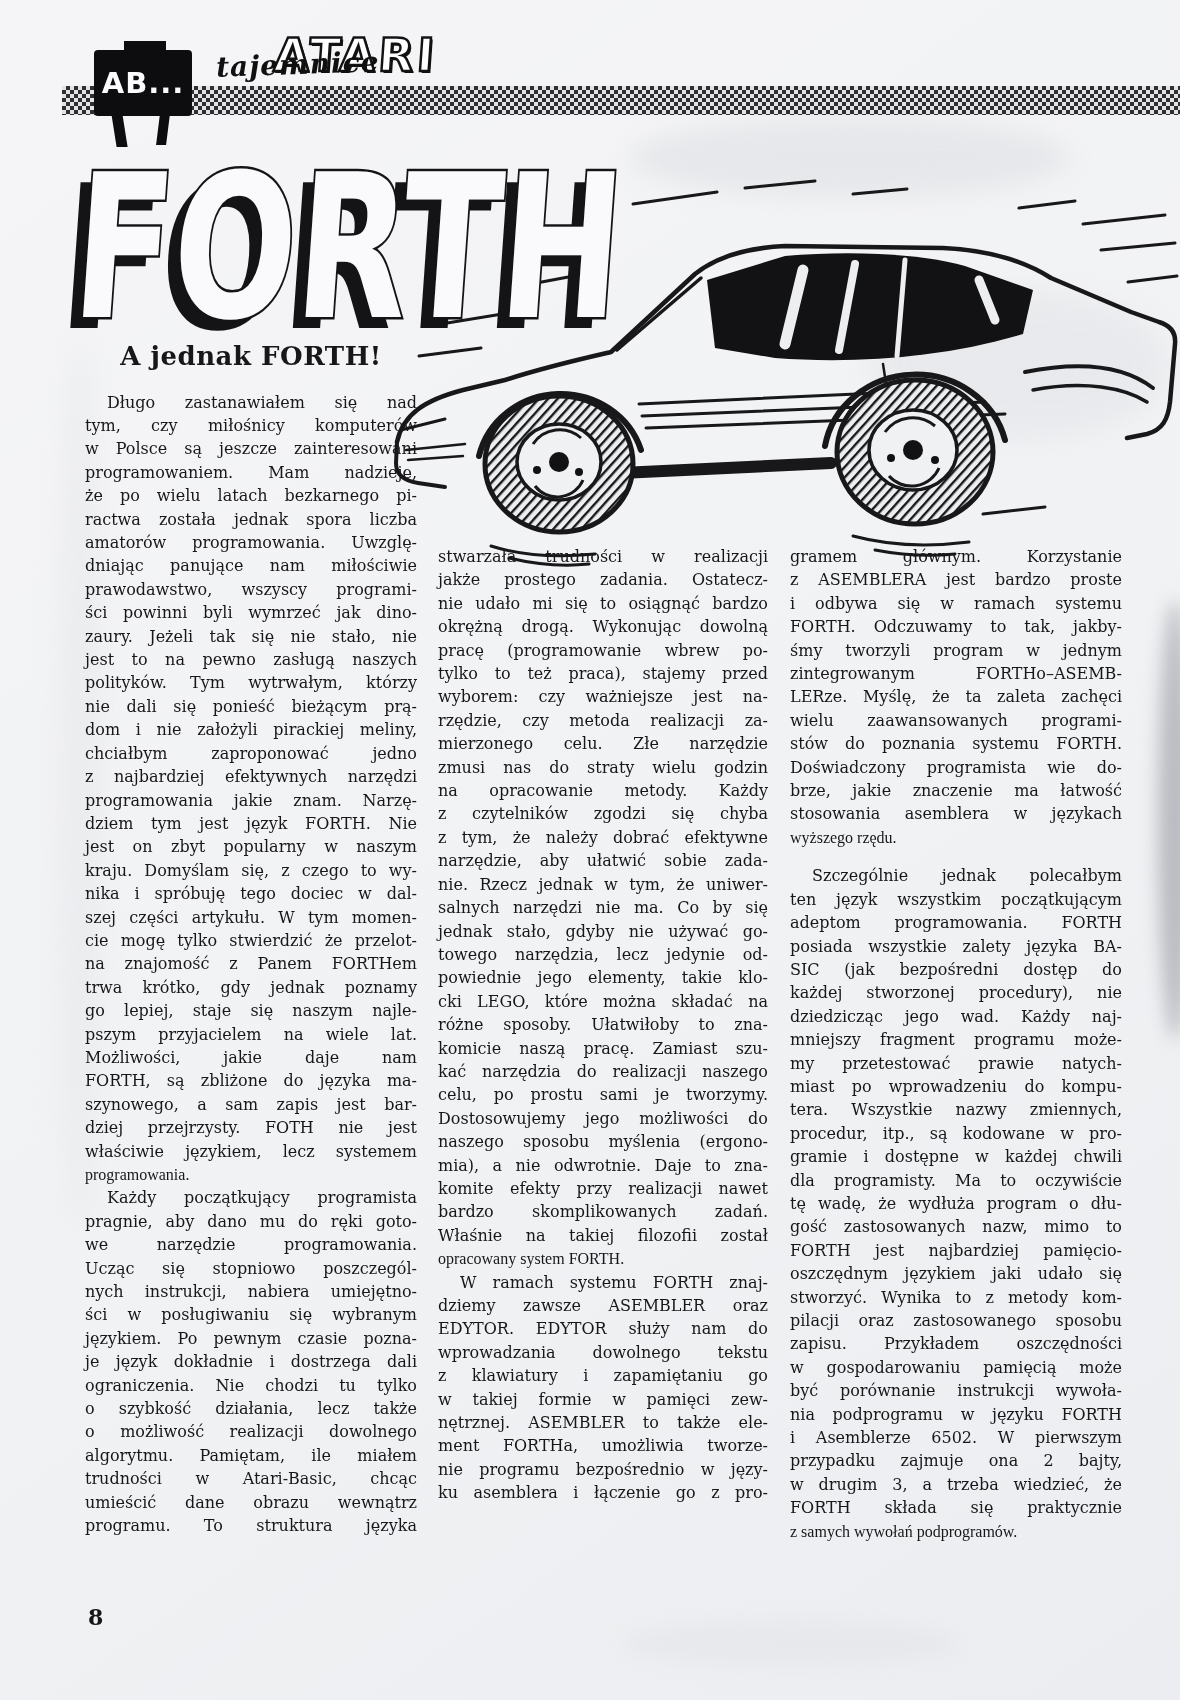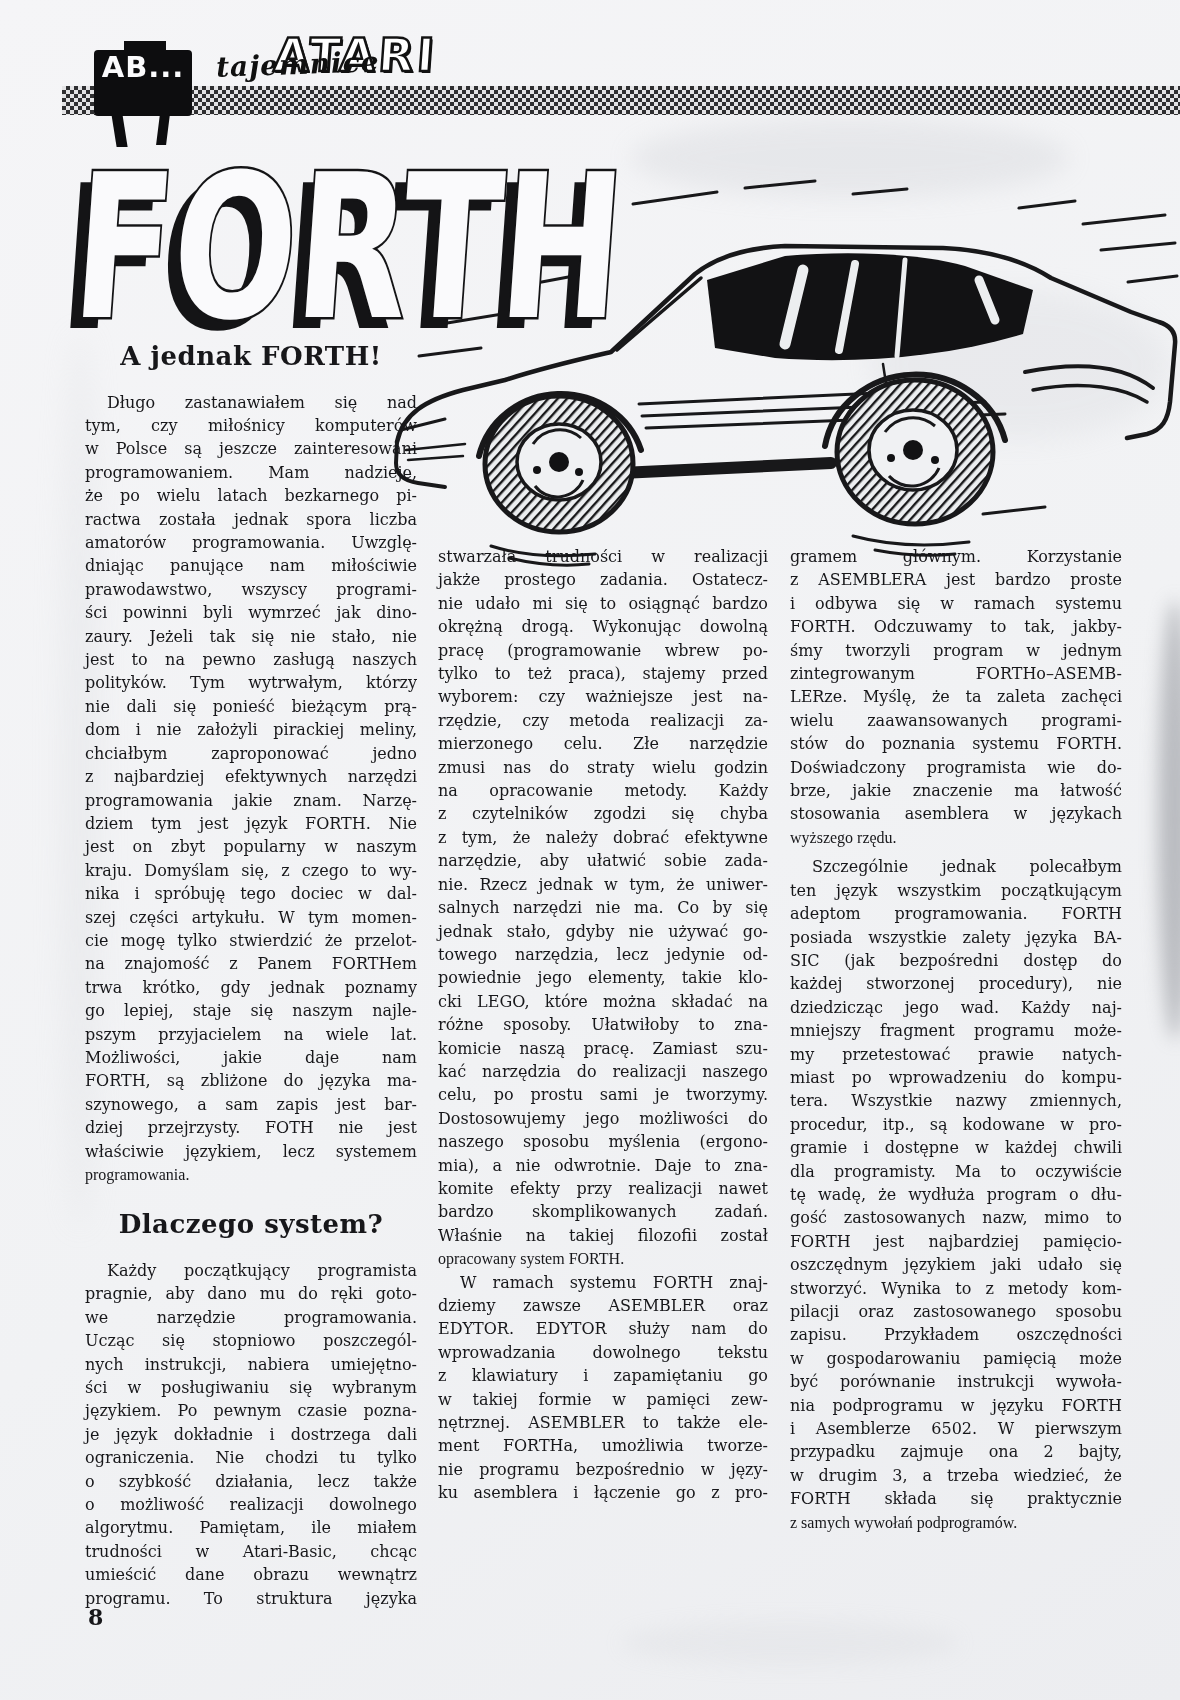--- a/index.html
+++ b/index.html
@@ -28,21 +28,21 @@
     position:absolute;left:62px;top:86px;width:1118px;height:29px;
     background-color:#e3e3e5;
     background-image:
       linear-gradient(45deg,#2f2f31 25%,transparent 25%,transparent 75%,#2f2f31 75%),
       linear-gradient(45deg,#2f2f31 25%,transparent 25%,transparent 75%,#2f2f31 75%);
     background-size:8px 8px;background-position:0 0,4px 4px;
   }
   .ab-sign{
     position:absolute;left:94px;top:50px;width:98px;height:66px;z-index:3;
     background:#0d0d0f;border-radius:4px;
-    display:flex;justify-content:center;
+    display:flex;align-items:center;justify-content:center;
   }
   .ab-sign .label{
     color:#fbfbfd;font-family:"DejaVu Sans","Liberation Sans",sans-serif;
     font-weight:bold;font-size:29px;letter-spacing:1px;
   }
   .ab-sign .tab{position:absolute;left:30px;top:-9px;width:42px;height:10px;background:#0d0d0f;}
   .ab-sign .leg-l{position:absolute;left:20px;bottom:-31px;width:11px;height:33px;background:#0d0d0f;transform:skewX(9deg);}
   .ab-sign .leg-r{position:absolute;right:24px;bottom:-29px;width:10px;height:31px;background:#0d0d0f;transform:skewX(-7deg);}
   
   .forth-logo{position:absolute;left:48px;top:142px;width:600px;height:212px;z-index:2;}
@@ -59,21 +59,21 @@
   .column{position:absolute;font-size:16px;line-height:23.4px;}
   #col-0{left:85px;top:342px;width:332px;}
   #col-1{left:438px;top:545px;width:330px;}
   #col-2{left:790px;top:545px;width:332px;}
   .col-heading{
     font-size:26px;font-weight:bold;text-align:center;
     margin:24px 0 20px;letter-spacing:.5px;line-height:1.1;
   }
   .column > .col-heading:first-child{margin-top:0;}
   .para{margin:0;padding:0;}
-  .para.gap{margin-top:6px;}
+  .para.gap{margin-top:15px;}
   .para.indent .line:first-child{text-indent:22px;}
   .line{display:block;text-align:justify;text-align-last:justify;white-space:normal;}
   .line.end{text-align-last:left;font-family:Liberation Serif, serif;}
   
   .page-number{position:absolute;left:88px;top:1604px;font-size:22px;font-weight:bold;}
 </style>
 </head>
 <body>
 
 <div class="page">
@@ -211,21 +211,20 @@
         <span class="line">trwa krótko, gdy jednak poznamy</span>
         <span class="line">go lepiej, staje się naszym najle-</span>
         <span class="line">pszym przyjacielem na wiele lat.</span>
         <span class="line">Możliwości, jakie daje nam</span>
         <span class="line">FORTH, są zbliżone do języka ma-</span>
         <span class="line">szynowego, a sam zapis jest bar-</span>
         <span class="line">dziej przejrzysty. FOTH nie jest</span>
         <span class="line">właściwie językiem, lecz systemem</span>
         <span class="line end">programowania.</span>
       </p>
-      <div class="col-heading">Dlaczego system?</div>
       <p class="para indent">
         <span class="line">Każdy początkujący programista</span>
         <span class="line">pragnie, aby dano mu do ręki goto-</span>
         <span class="line">we narzędzie programowania.</span>
         <span class="line">Ucząc się stopniowo poszczegól-</span>
         <span class="line">nych instrukcji, nabiera umiejętno-</span>
         <span class="line">ści w posługiwaniu się wybranym</span>
         <span class="line">językiem. Po pewnym czasie pozna-</span>
         <span class="line">je język dokładnie i dostrzega dali</span>
         <span class="line">ograniczenia. Nie chodzi tu tylko</span>

